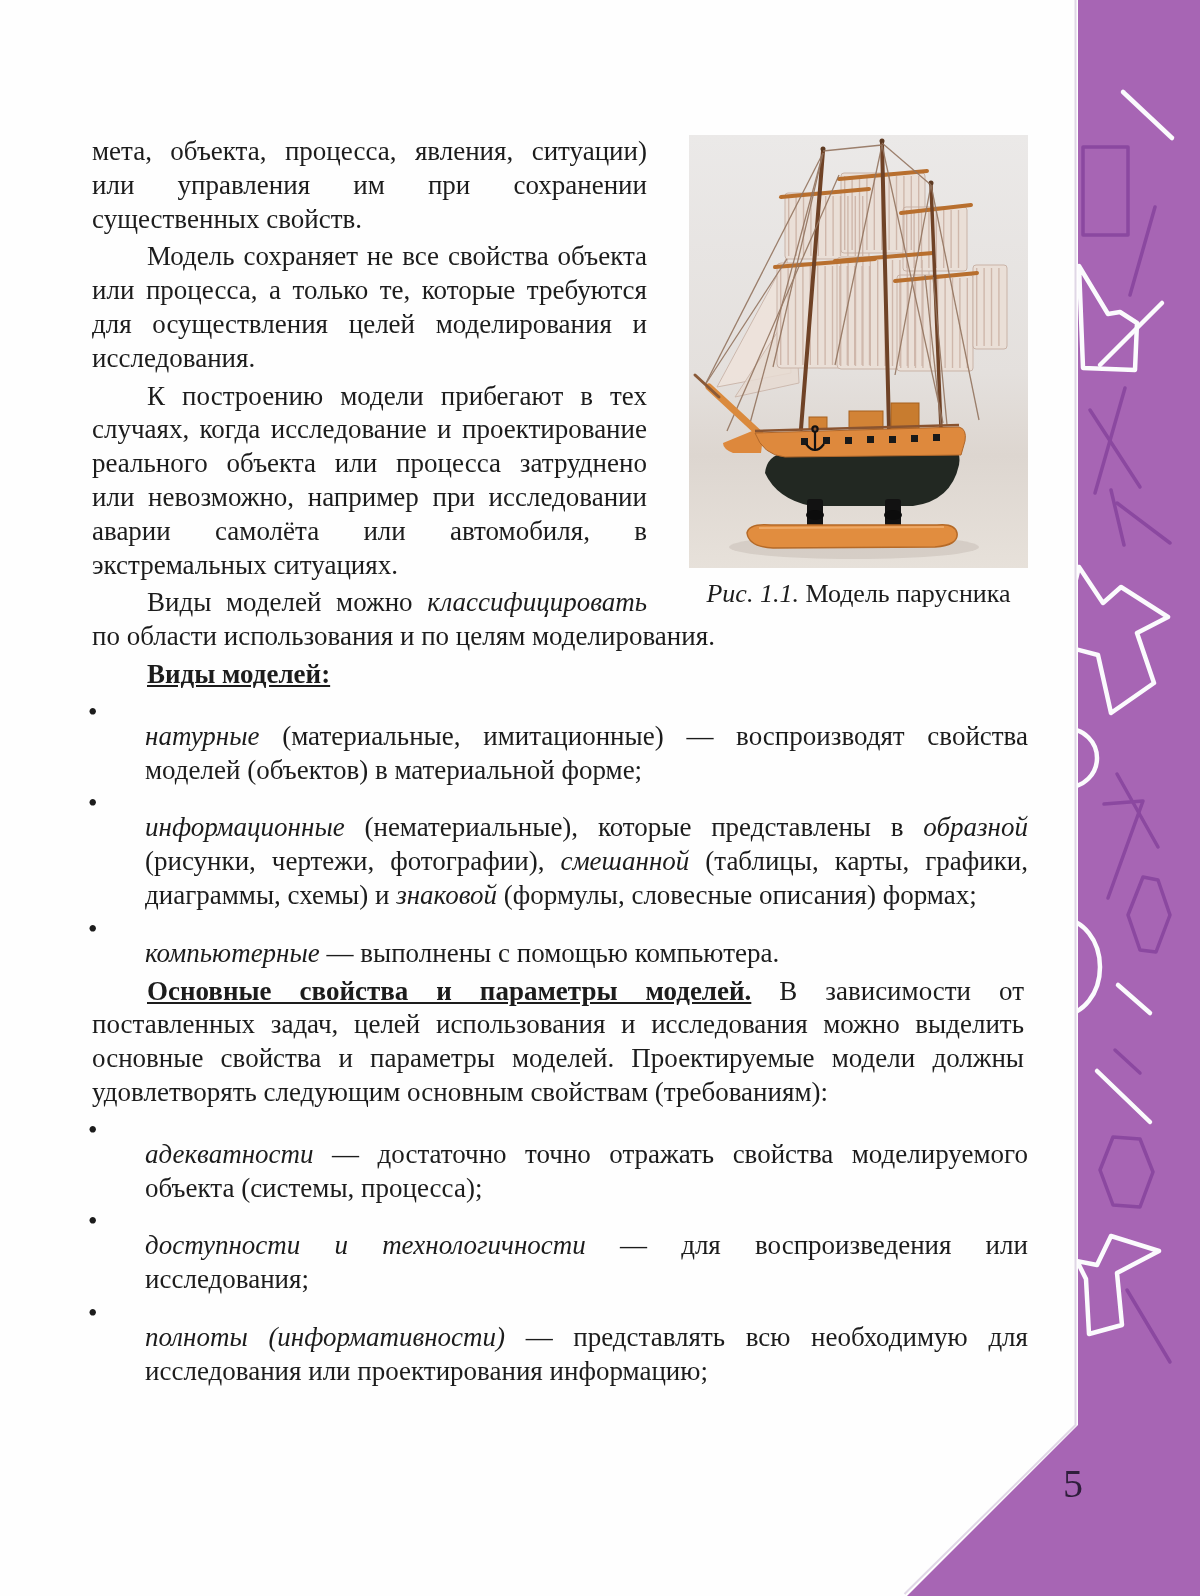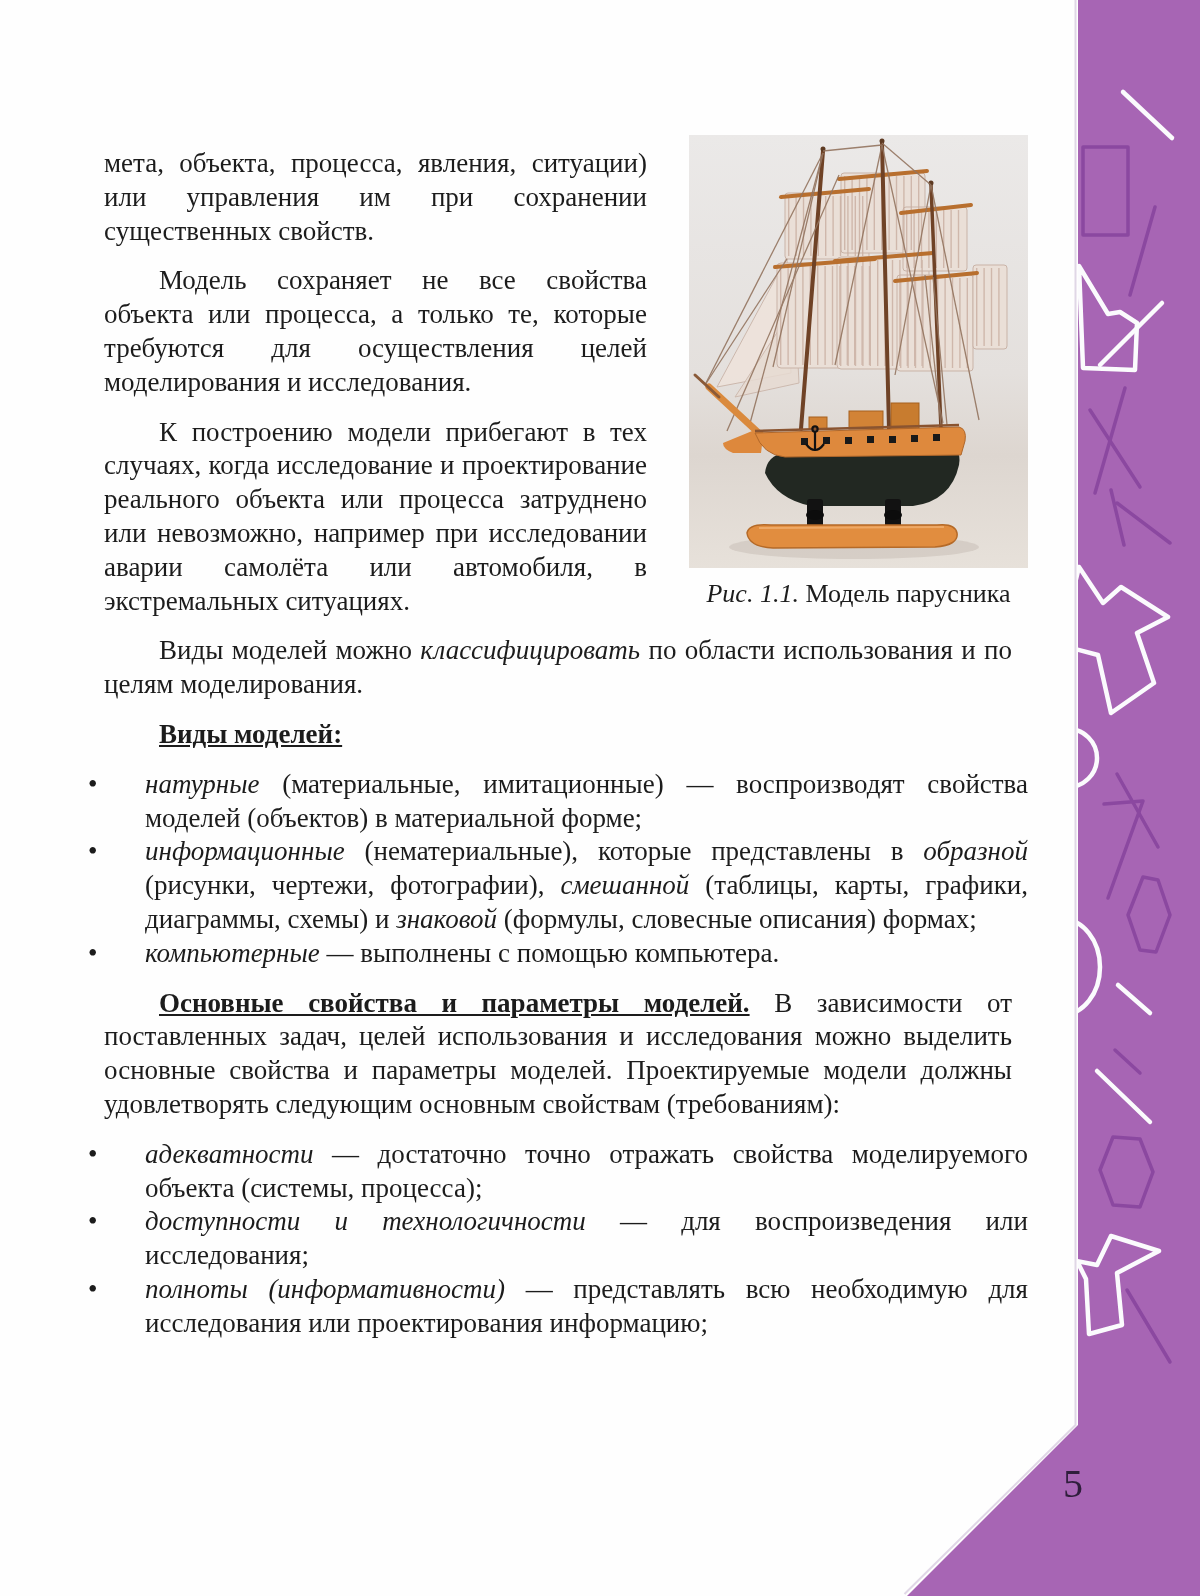--- a/index.html
+++ b/index.html
@@ -12,35 +12,35 @@
   .sidebar-svg{position:absolute;top:0;right:0;width:300px;height:1596px;z-index:1;}
   .page-number{
     position:absolute;left:1045px;top:1464px;width:56px;z-index:2;
     font-size:40px;line-height:40px;text-align:center;color:#2f1e3c;
   }
   .content{
     position:absolute;left:88px;top:131px;width:940px;z-index:2;
     font-size:27px;line-height:33.8px;text-align:justify;
     hyphens:auto;-webkit-hyphens:auto;
   }
-  .content p{margin:16px;text-indent:55px;}
+  .content p{margin:4px;text-indent:55px;}
   .content p.noindent{text-indent:0;}
   .i{font-style:italic;}
   .b{font-weight:bold;text-decoration:underline;}
   .ship-figure{
     float:right;width:339px;margin:4px 0 6px 42px;
   }
   .photo{width:339px;height:433px;}
   .photo svg{display:block;width:339px;height:433px;}
   .figcaption{
     margin-top:10px;font-size:26px;line-height:32px;text-align:center;text-indent:0;
   }
   .li{display:flex;margin:0;}
   .li .mk{flex:0 0 57px;text-indent:0;}
-  .li .bd{flex:1;text-align:justify;text-indent:0;}
+  .li .bd{flex:1;text-align:justify;text-indent:0;margin-top:24px;}
 </style>
 </head>
 <body>
 
 <svg class="sidebar-svg" viewBox="0 0 300 1596" aria-hidden="true">
   <defs>
     <clipPath id="sbclip">
       <polygon points="178,0 300,0 300,1596 7,1596 178,1425"></polygon>
     </clipPath>
   </defs>

